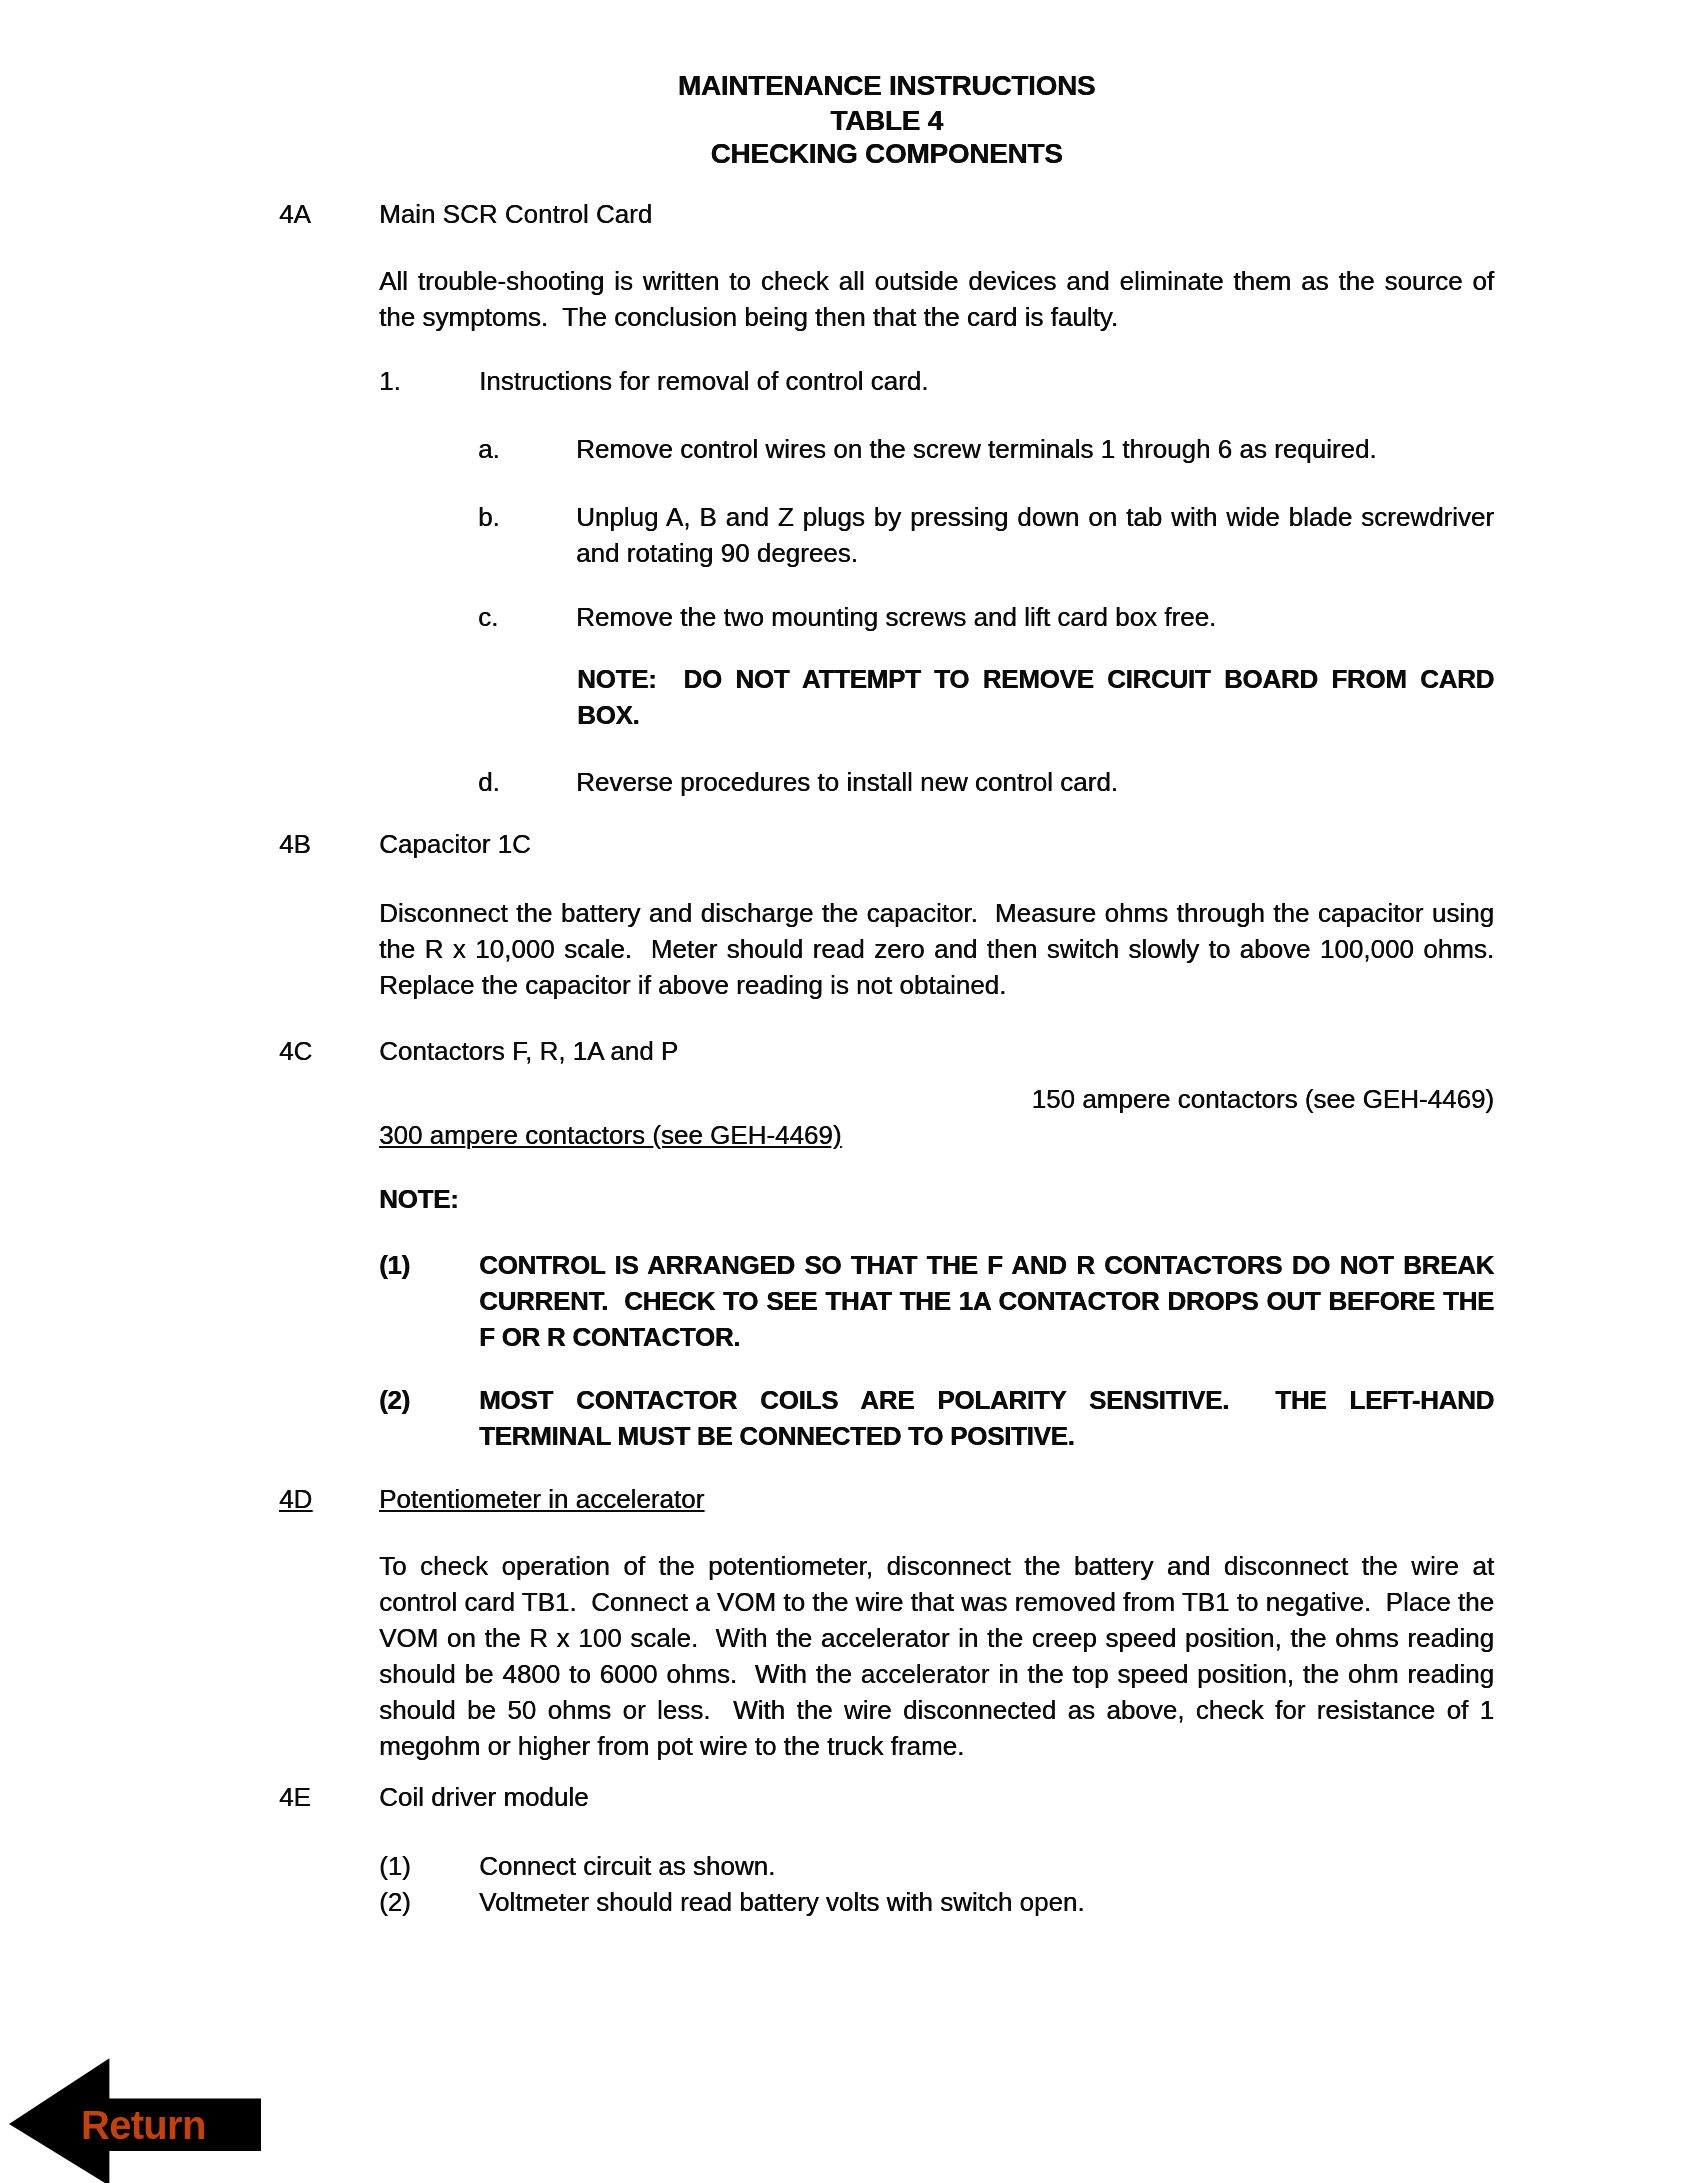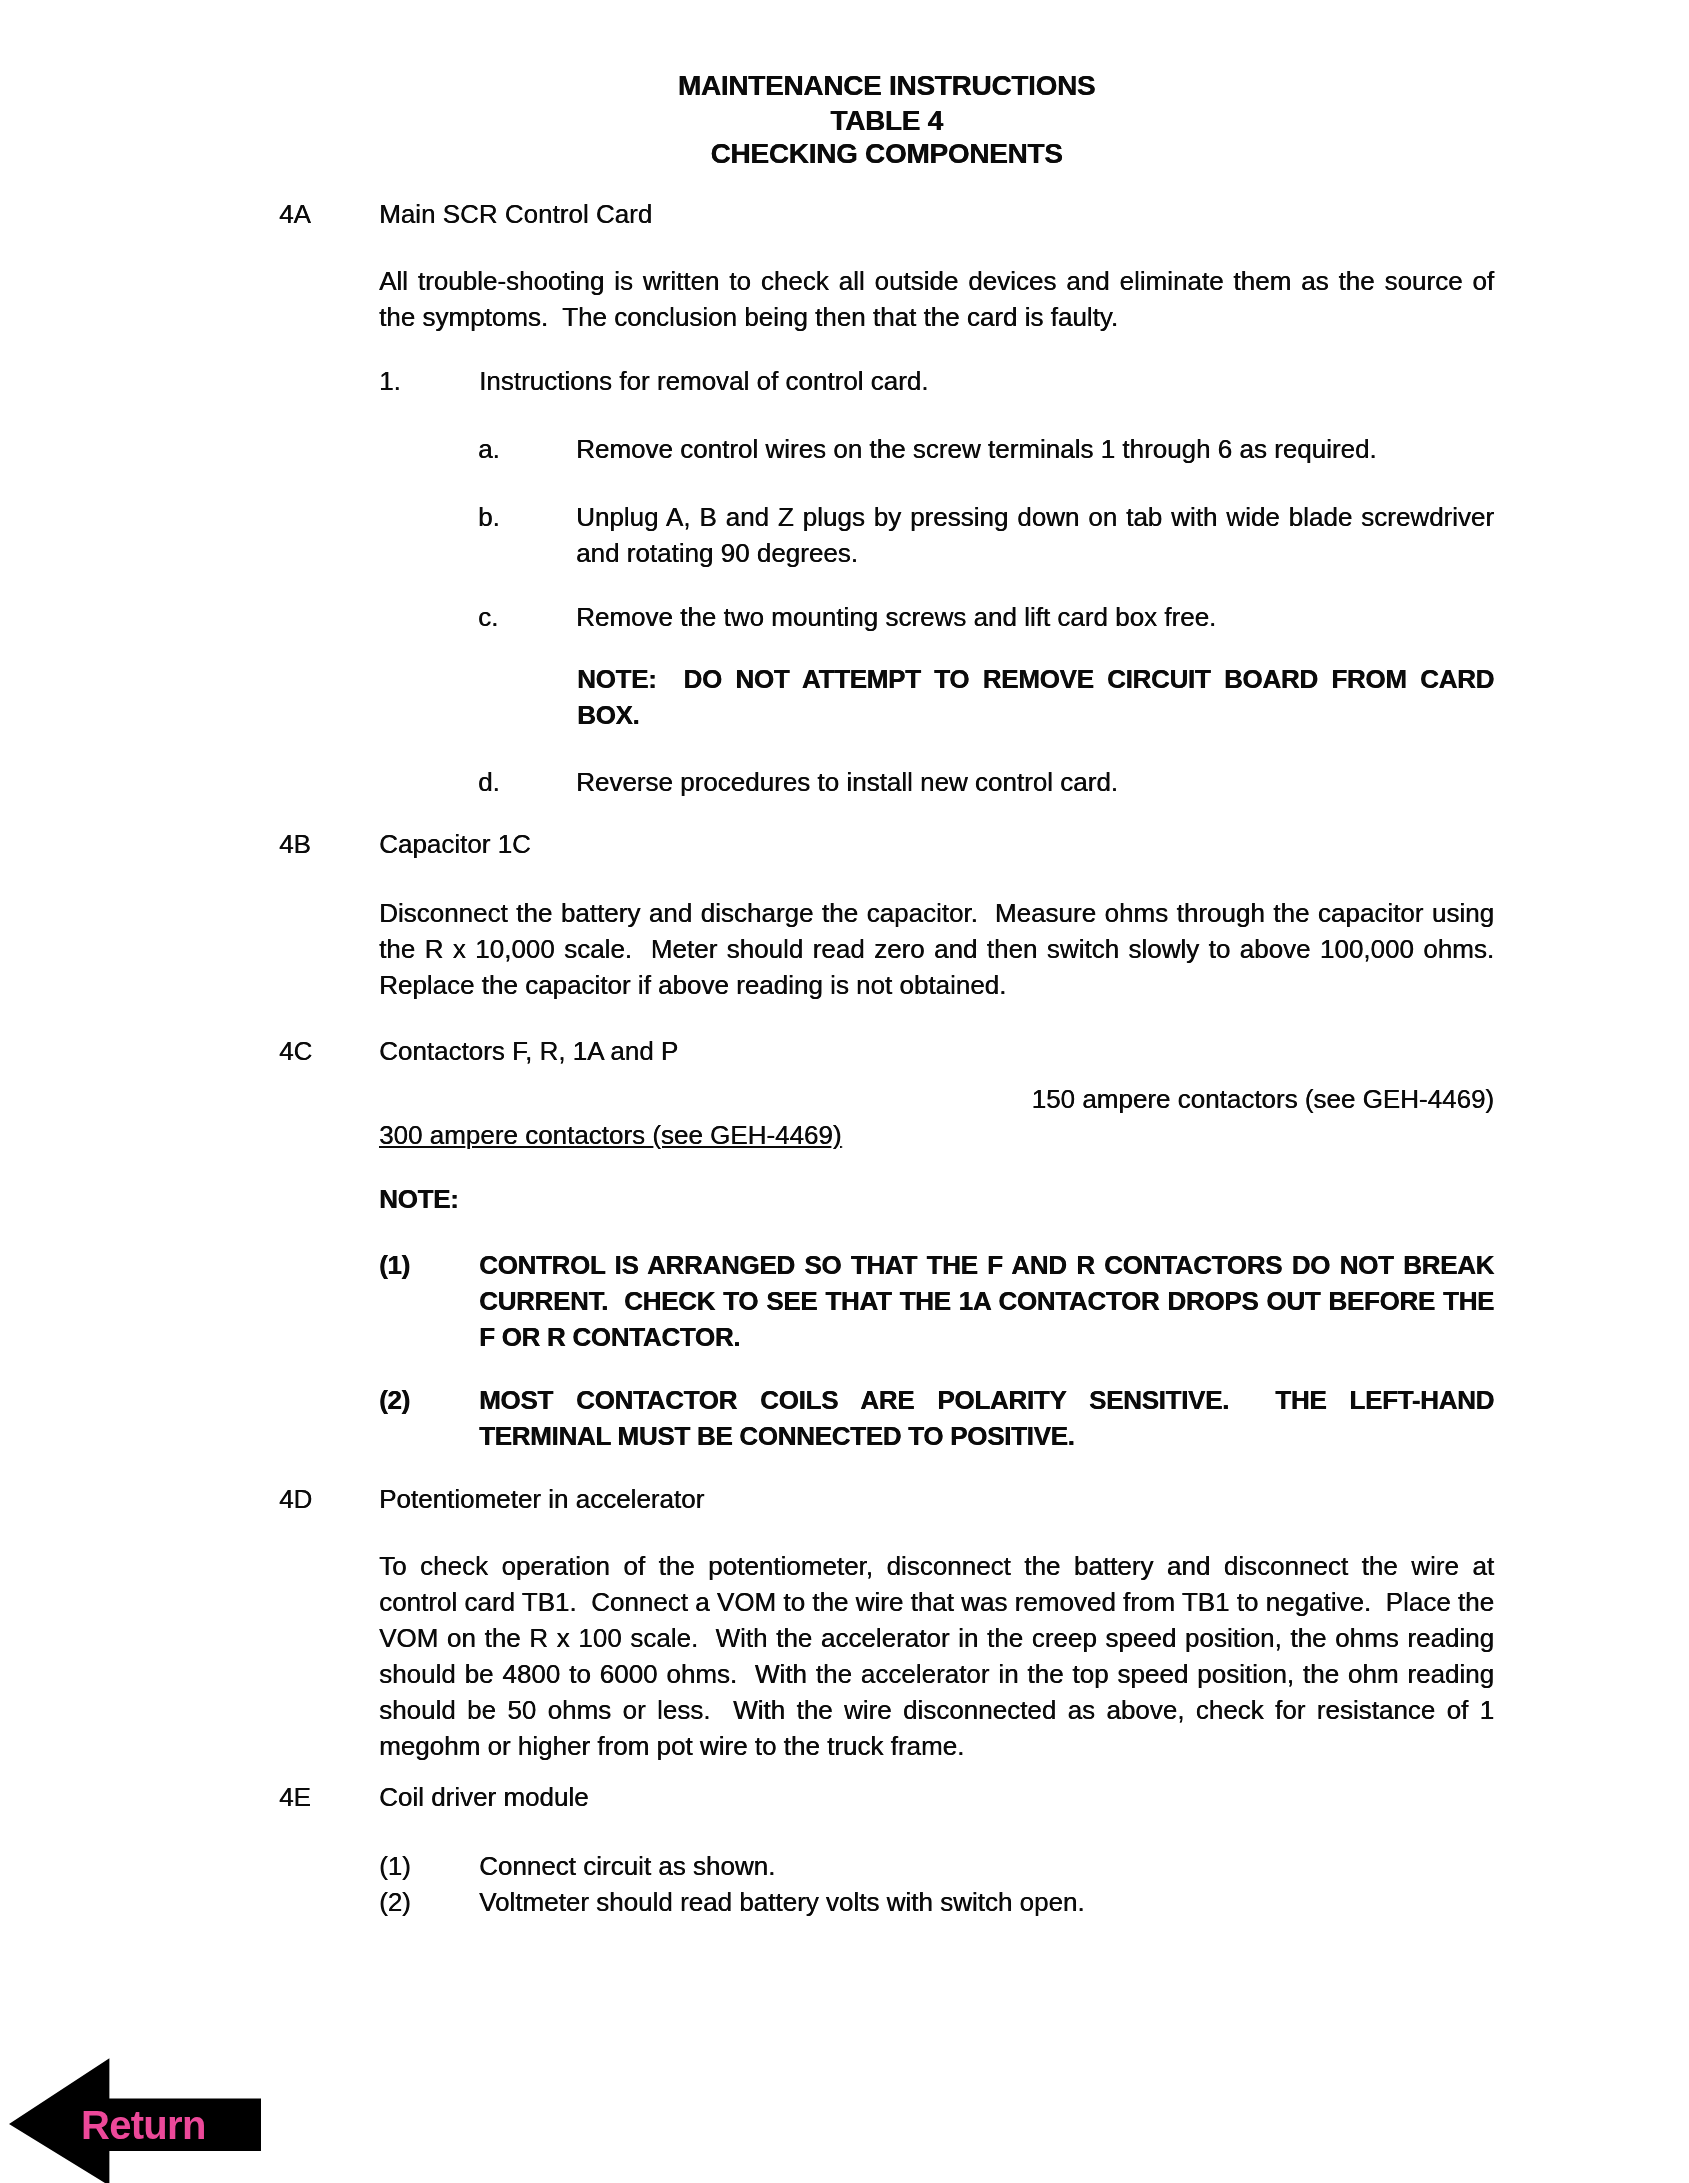--- a/index.html
+++ b/index.html
@@ -23,21 +23,21 @@
   .txt{flex:1;}
   .just{text-align:justify;white-space:pre-wrap;}
   .note2{margin-left:577px;margin-right:196px;font-weight:bold;text-align:justify;
          white-space:pre-wrap;letter-spacing:-0.3px;}
   .bold{font-weight:bold;letter-spacing:-0.3px;}
   .pageno{font-weight:bold;font-size:28px;}
   .return-btn{position:absolute;left:9px;top:2058px;width:252px;height:128px;cursor:pointer;}
   .return-btn svg{position:absolute;left:0;top:0;display:block;}
   .return-label{
     position:absolute;left:72px;top:44px;
-    color:#ec4899;font-size:40px;font-weight:bold;line-height:46px;letter-spacing:-0.7px;
+    color:#c2410c;font-size:40px;font-weight:bold;line-height:46px;letter-spacing:-0.7px;
     text-shadow:none;
   }
 </style>
 </head>
 <body>
 
 <div class="doc">
 
   <div class="center doc-title">MAINTENANCE INSTRUCTIONS</div>
 
@@ -98,21 +98,21 @@
   <div class="l1 bold" style="margin-top:30px;">
     <span class="num">(1)</span>
     <span class="txt just">CONTROL IS ARRANGED SO THAT THE F AND R CONTACTORS DO NOT BREAK CURRENT.  CHECK TO SEE THAT THE 1A CONTACTOR DROPS OUT BEFORE THE F OR R CONTACTOR.</span>
   </div>
 
   <div class="l1 bold" style="margin-top:27px;">
     <span class="num">(2)</span>
     <span class="txt just">MOST CONTACTOR COILS ARE POLARITY SENSITIVE.  THE LEFT-HAND TERMINAL MUST BE CONNECTED TO POSITIVE.</span>
   </div>
 
-  <div class="sec" style="margin-top:27px;">
+  <div class="sec" style="margin-top:27px;text-decoration:underline;">
     <span class="lbl">4D</span>
     <span class="txt">Potentiometer in accelerator</span>
   </div>
 
   <div class="para" style="margin-top:30.5px;">To check operation of the potentiometer, disconnect the battery and disconnect the wire at control card TB1.  Connect a VOM to the wire that was removed from TB1 to negative.  Place the VOM on the R x 100 scale.  With the accelerator in the creep speed position, the ohms reading should be 4800 to 6000 ohms.  With the accelerator in the top speed position, the ohm reading should be 50 ohms or less.  With the wire disconnected as above, check for resistance of 1 megohm or higher from pot wire to the truck frame.</div>
 
   <div class="sec" style="margin-top:15.3px;">
     <span class="lbl">4E</span>
     <span class="txt">Coil driver module</span>
   </div>

